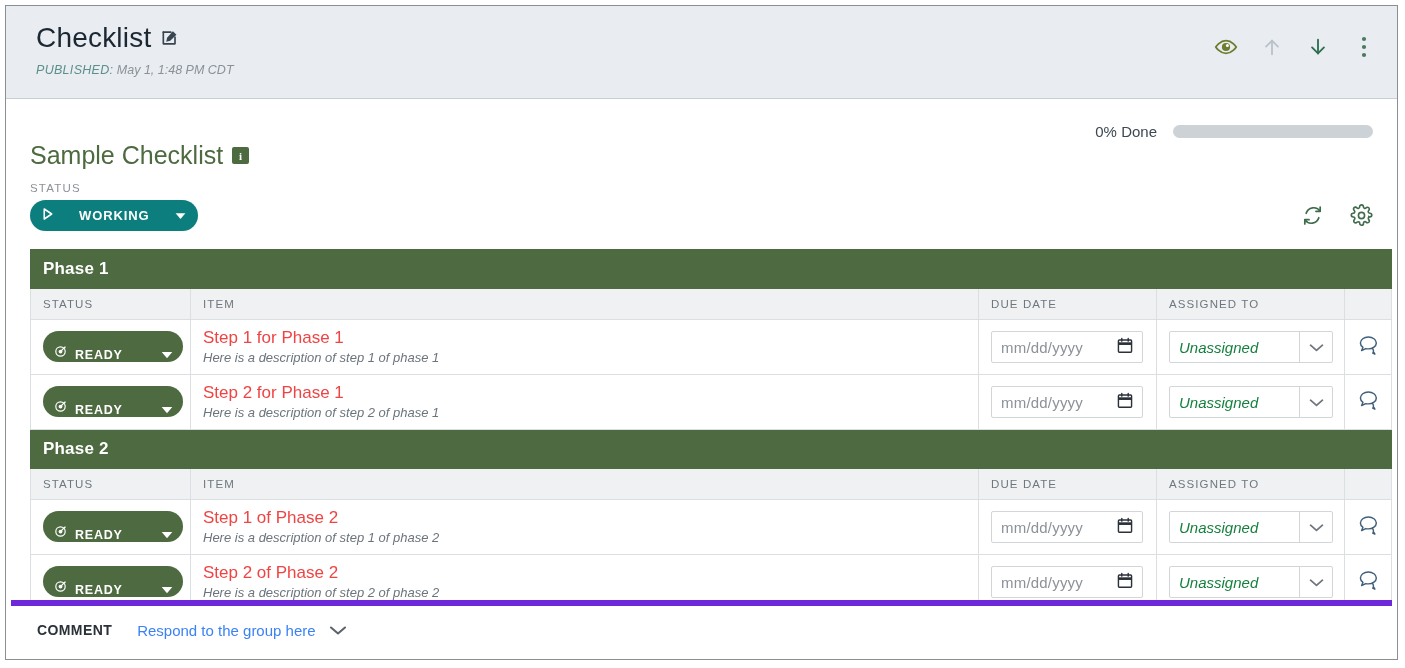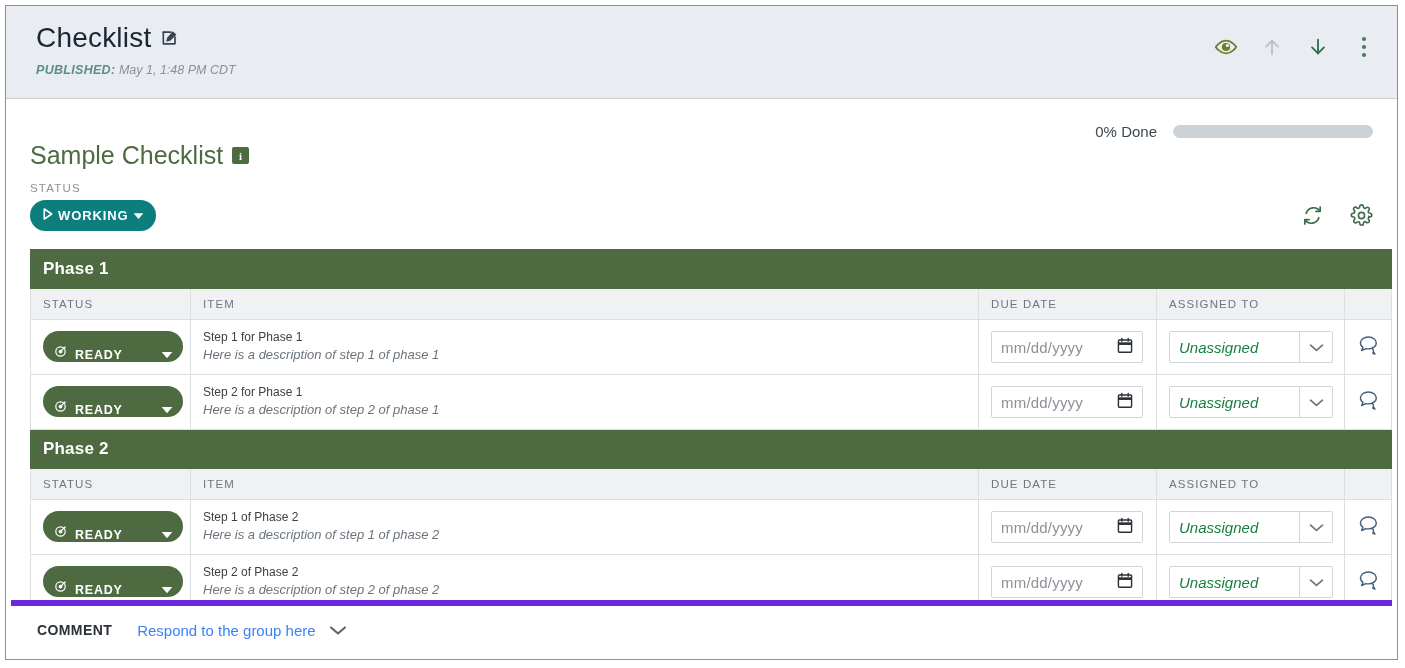--- a/index.html
+++ b/index.html
@@ -59,21 +59,21 @@
     color: #384450;
     cursor: pointer;
   }
   .published-line {
     margin-top: 9px;
     font-size: 12.5px;
     font-style: italic;
     color: #8a9199;
   }
   .published-label {
-    font-weight: bold;
+    font-weight: normal;
     font-style: italic;
     color: #5b8f8b;
     letter-spacing: .3px;
   }
 
   .topbar-right {
     position: absolute;
     right: 20px;
     top: 28px;
     display: flex;
@@ -159,21 +159,21 @@
   }
   .status-label {
     font-size: 11.5px;
     letter-spacing: 1.2px;
     color: #8b9298;
     margin-bottom: 6px;
   }
   .status-pill {
     display: inline-flex;
     align-items: center;
-    gap: 4px;
+    gap: 25px;
     background: #0c7e7e;
     color: #ffffff;
     border-radius: 16px;
     padding: 7px 12px 7px 11px;
     font-size: 13px;
     font-weight: bold;
     letter-spacing: .9px;
     cursor: pointer;
     justify-content: flex-end;
   }
@@ -240,22 +240,22 @@
     font-size: 12.5px;
     font-weight: bold;
     letter-spacing: .8px;
     box-sizing: border-box;
     cursor: pointer;
     gap: 7px;
   }
   .ready-pill .pill-text { flex: 1; }
 
   .item-title {
-    font-size: 12px;
-    color: #404040;
+    font-size: 17px;
+    color: #ef4444;
     line-height: 1.25;
   }
   .item-desc {
     font-size: 13px;
     font-style: italic;
     color: #6b747c;
     line-height: 1.3;
     margin-top: 2px;
   }
 

